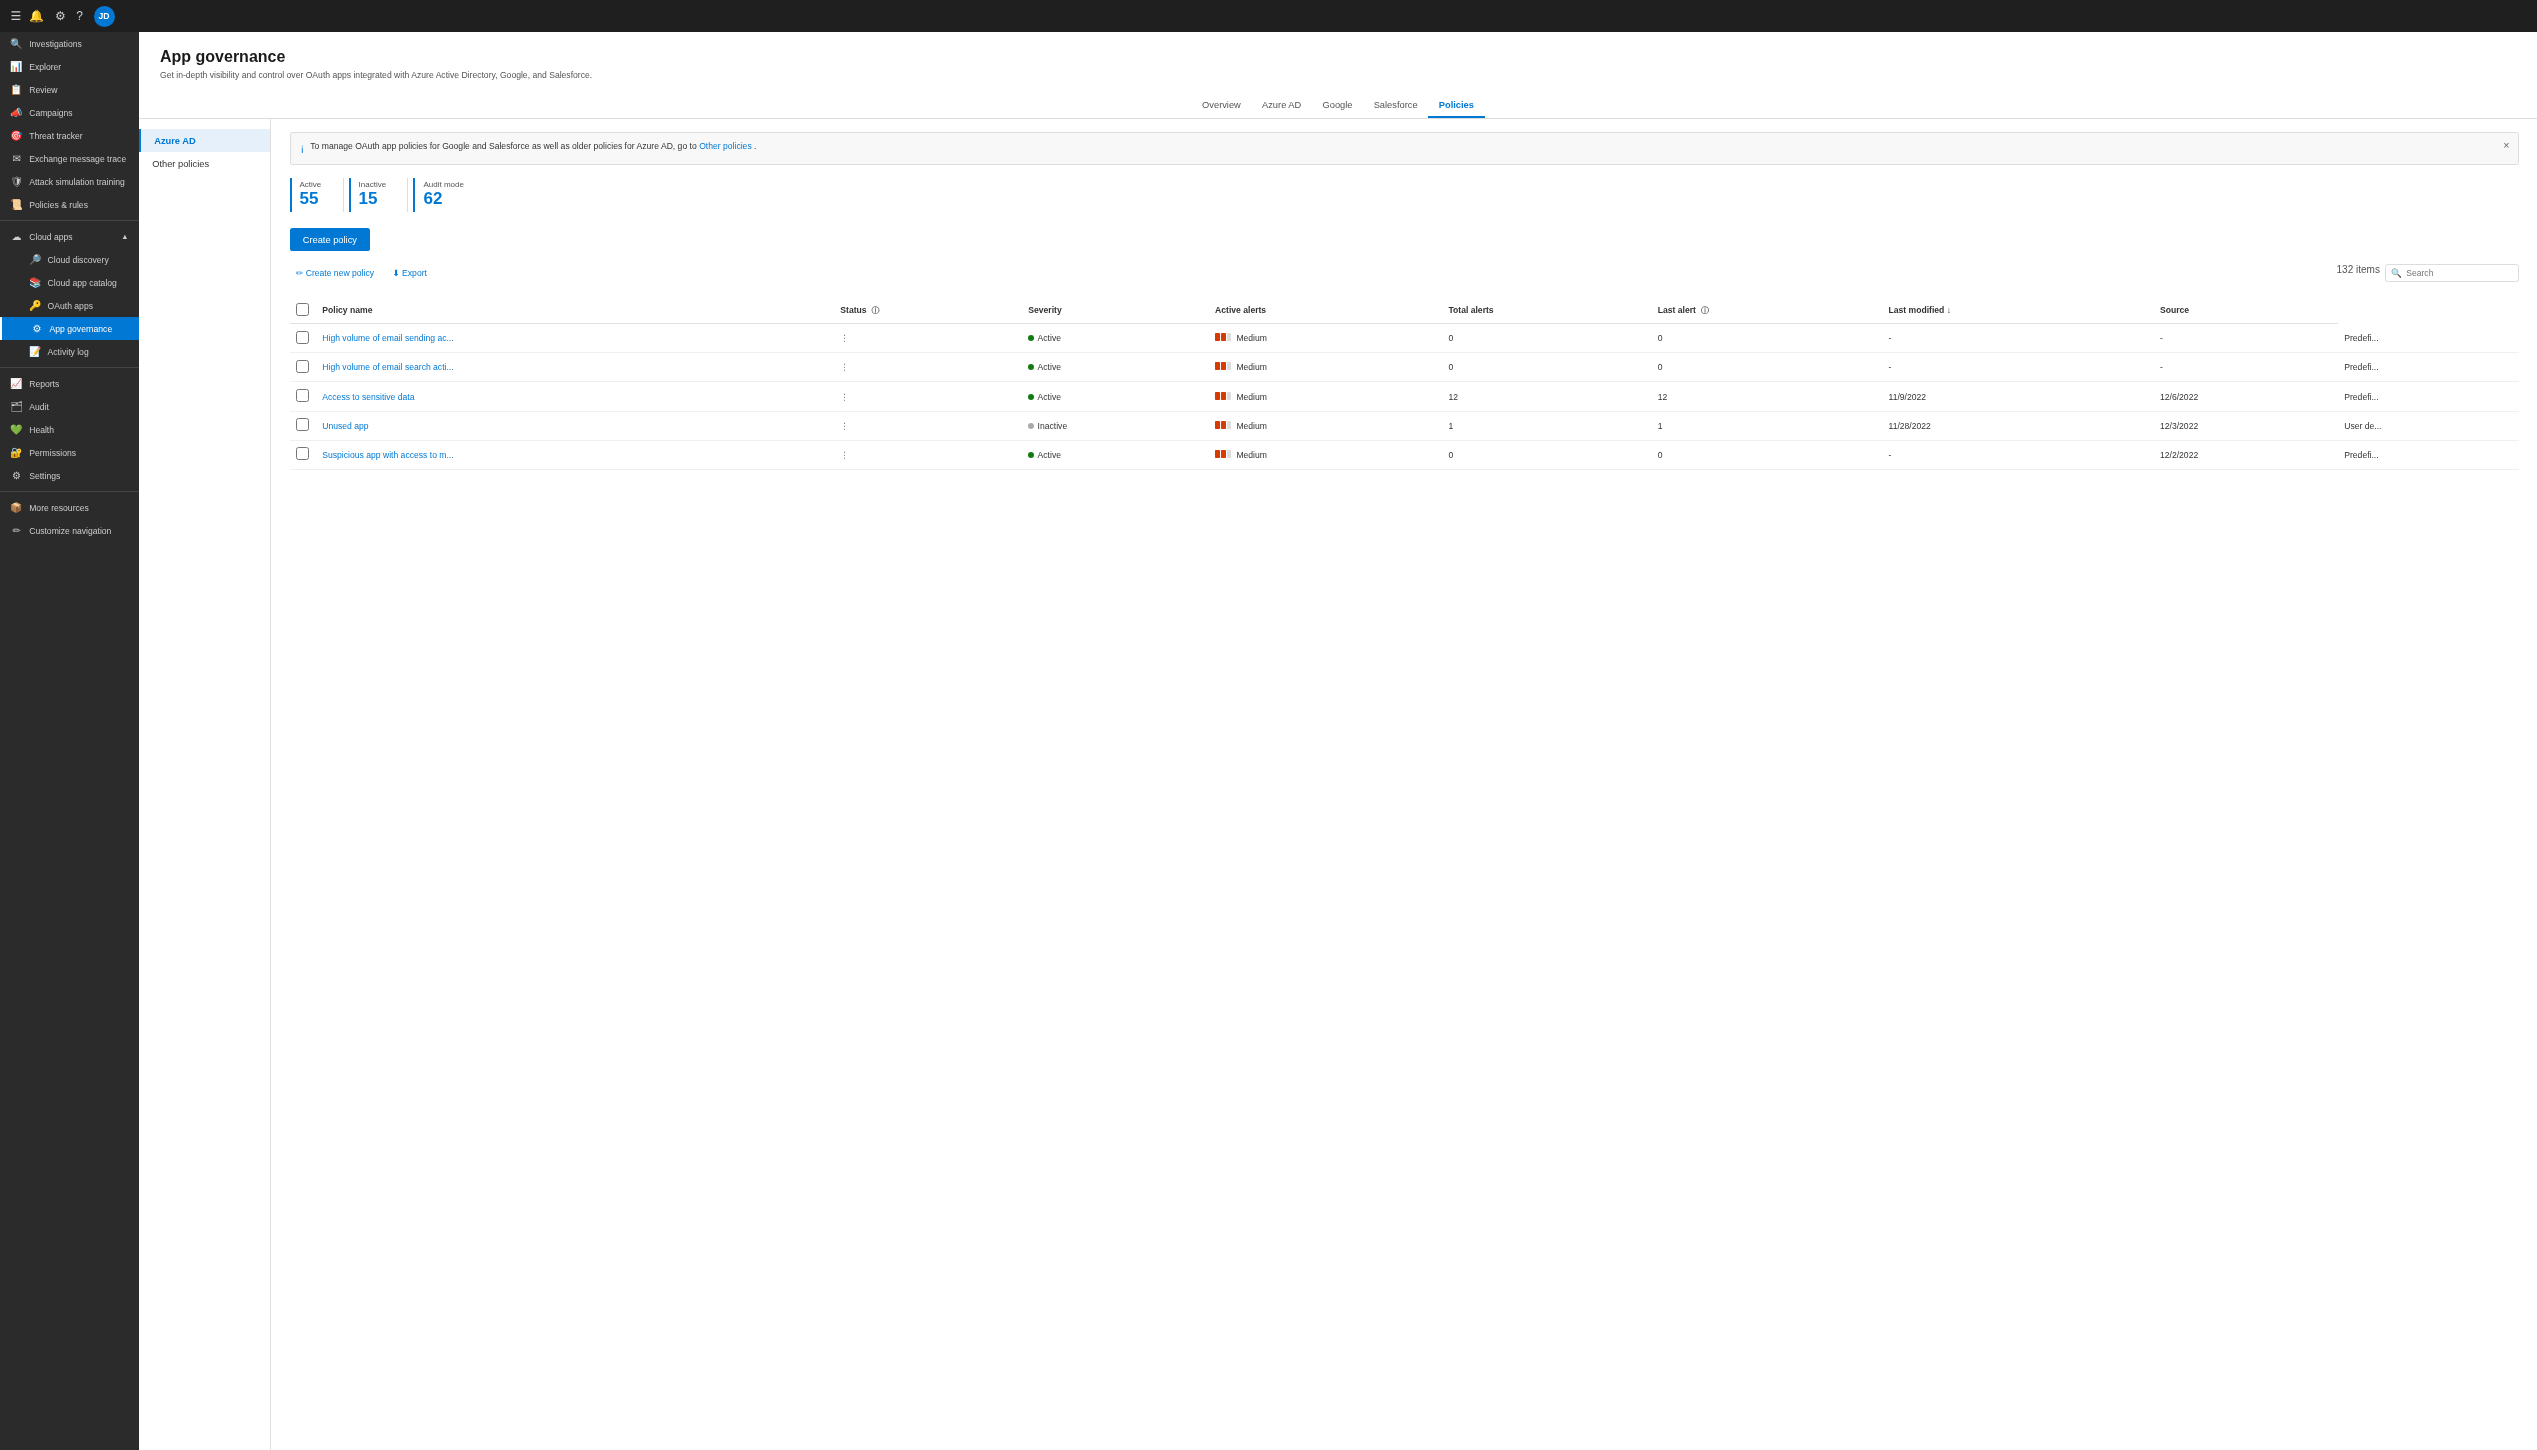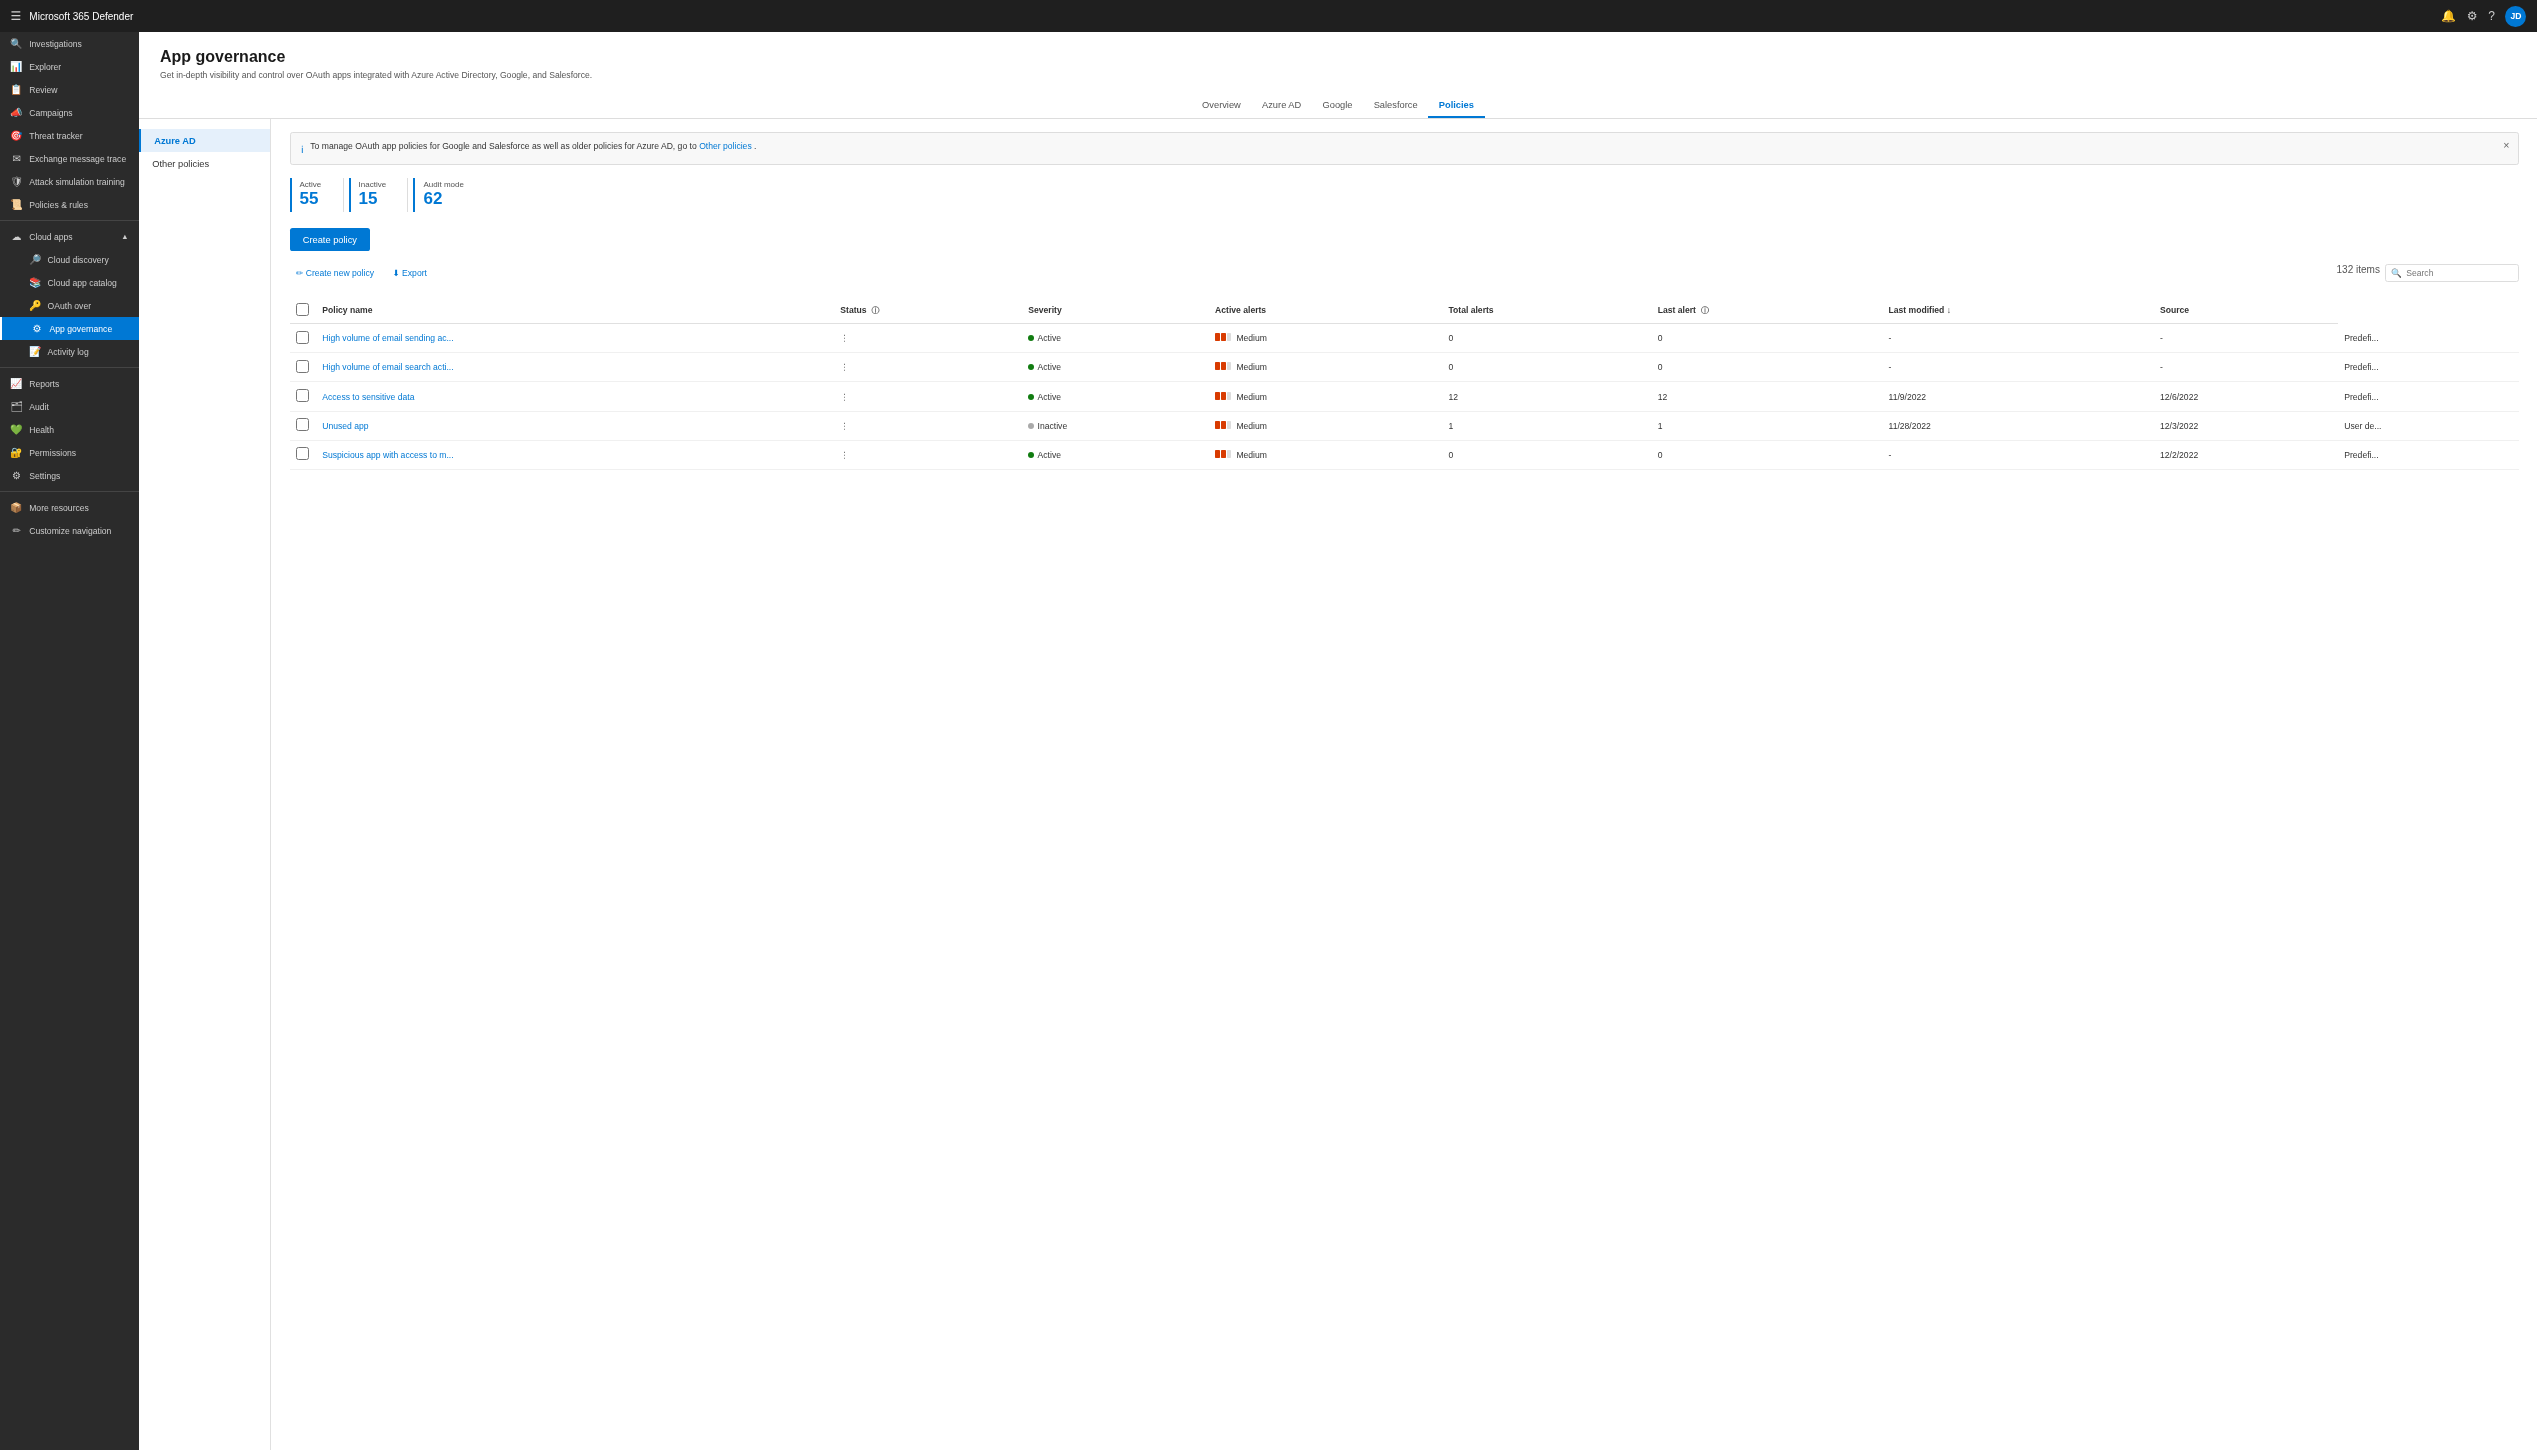--- a/index.html
+++ b/index.html
@@ -250,21 +250,20 @@
     .col-checkbox { width: 21px; }
     .col-name { min-width: 132px; margin-left: 45px; }
     .col-more { width: 16px; color: #666; cursor: pointer; }
     .info-circle { color: #666; font-size: 8px; margin-left: 2.6px; cursor: pointer; }
   </style>
 </head>
 <body>
 
 <div class="topbar">
   <span class="hamburger">☰</span>
-  <span class="topbar-title">Microsoft 365 Defender</span>
   <div class="topbar-icons">
     <span class="topbar-icon">🔔</span>
     <span class="topbar-icon">⚙</span>
     <span class="topbar-icon">?</span>
     <div class="avatar">JD</div>
   </div>
 </div>
 
 <div class="main-layout">
 
@@ -310,21 +309,21 @@
     <div class="sidebar-item sub">
       <span class="sidebar-icon">🔎</span>
       <span>Cloud discovery</span>
     </div>
     <div class="sidebar-item sub">
       <span class="sidebar-icon">📚</span>
       <span>Cloud app catalog</span>
     </div>
     <div class="sidebar-item sub">
       <span class="sidebar-icon">🔑</span>
-      <span>OAuth over</span>
+      <span>OAuth apps</span>
     </div>
     <div class="sidebar-item sub active">
       <span class="sidebar-icon">⚙</span>
       <span>App governance</span>
     </div>
     <div class="sidebar-item sub">
       <span class="sidebar-icon">📝</span>
       <span>Activity log</span>
     </div>
     <div class="sidebar-divider"></div>

